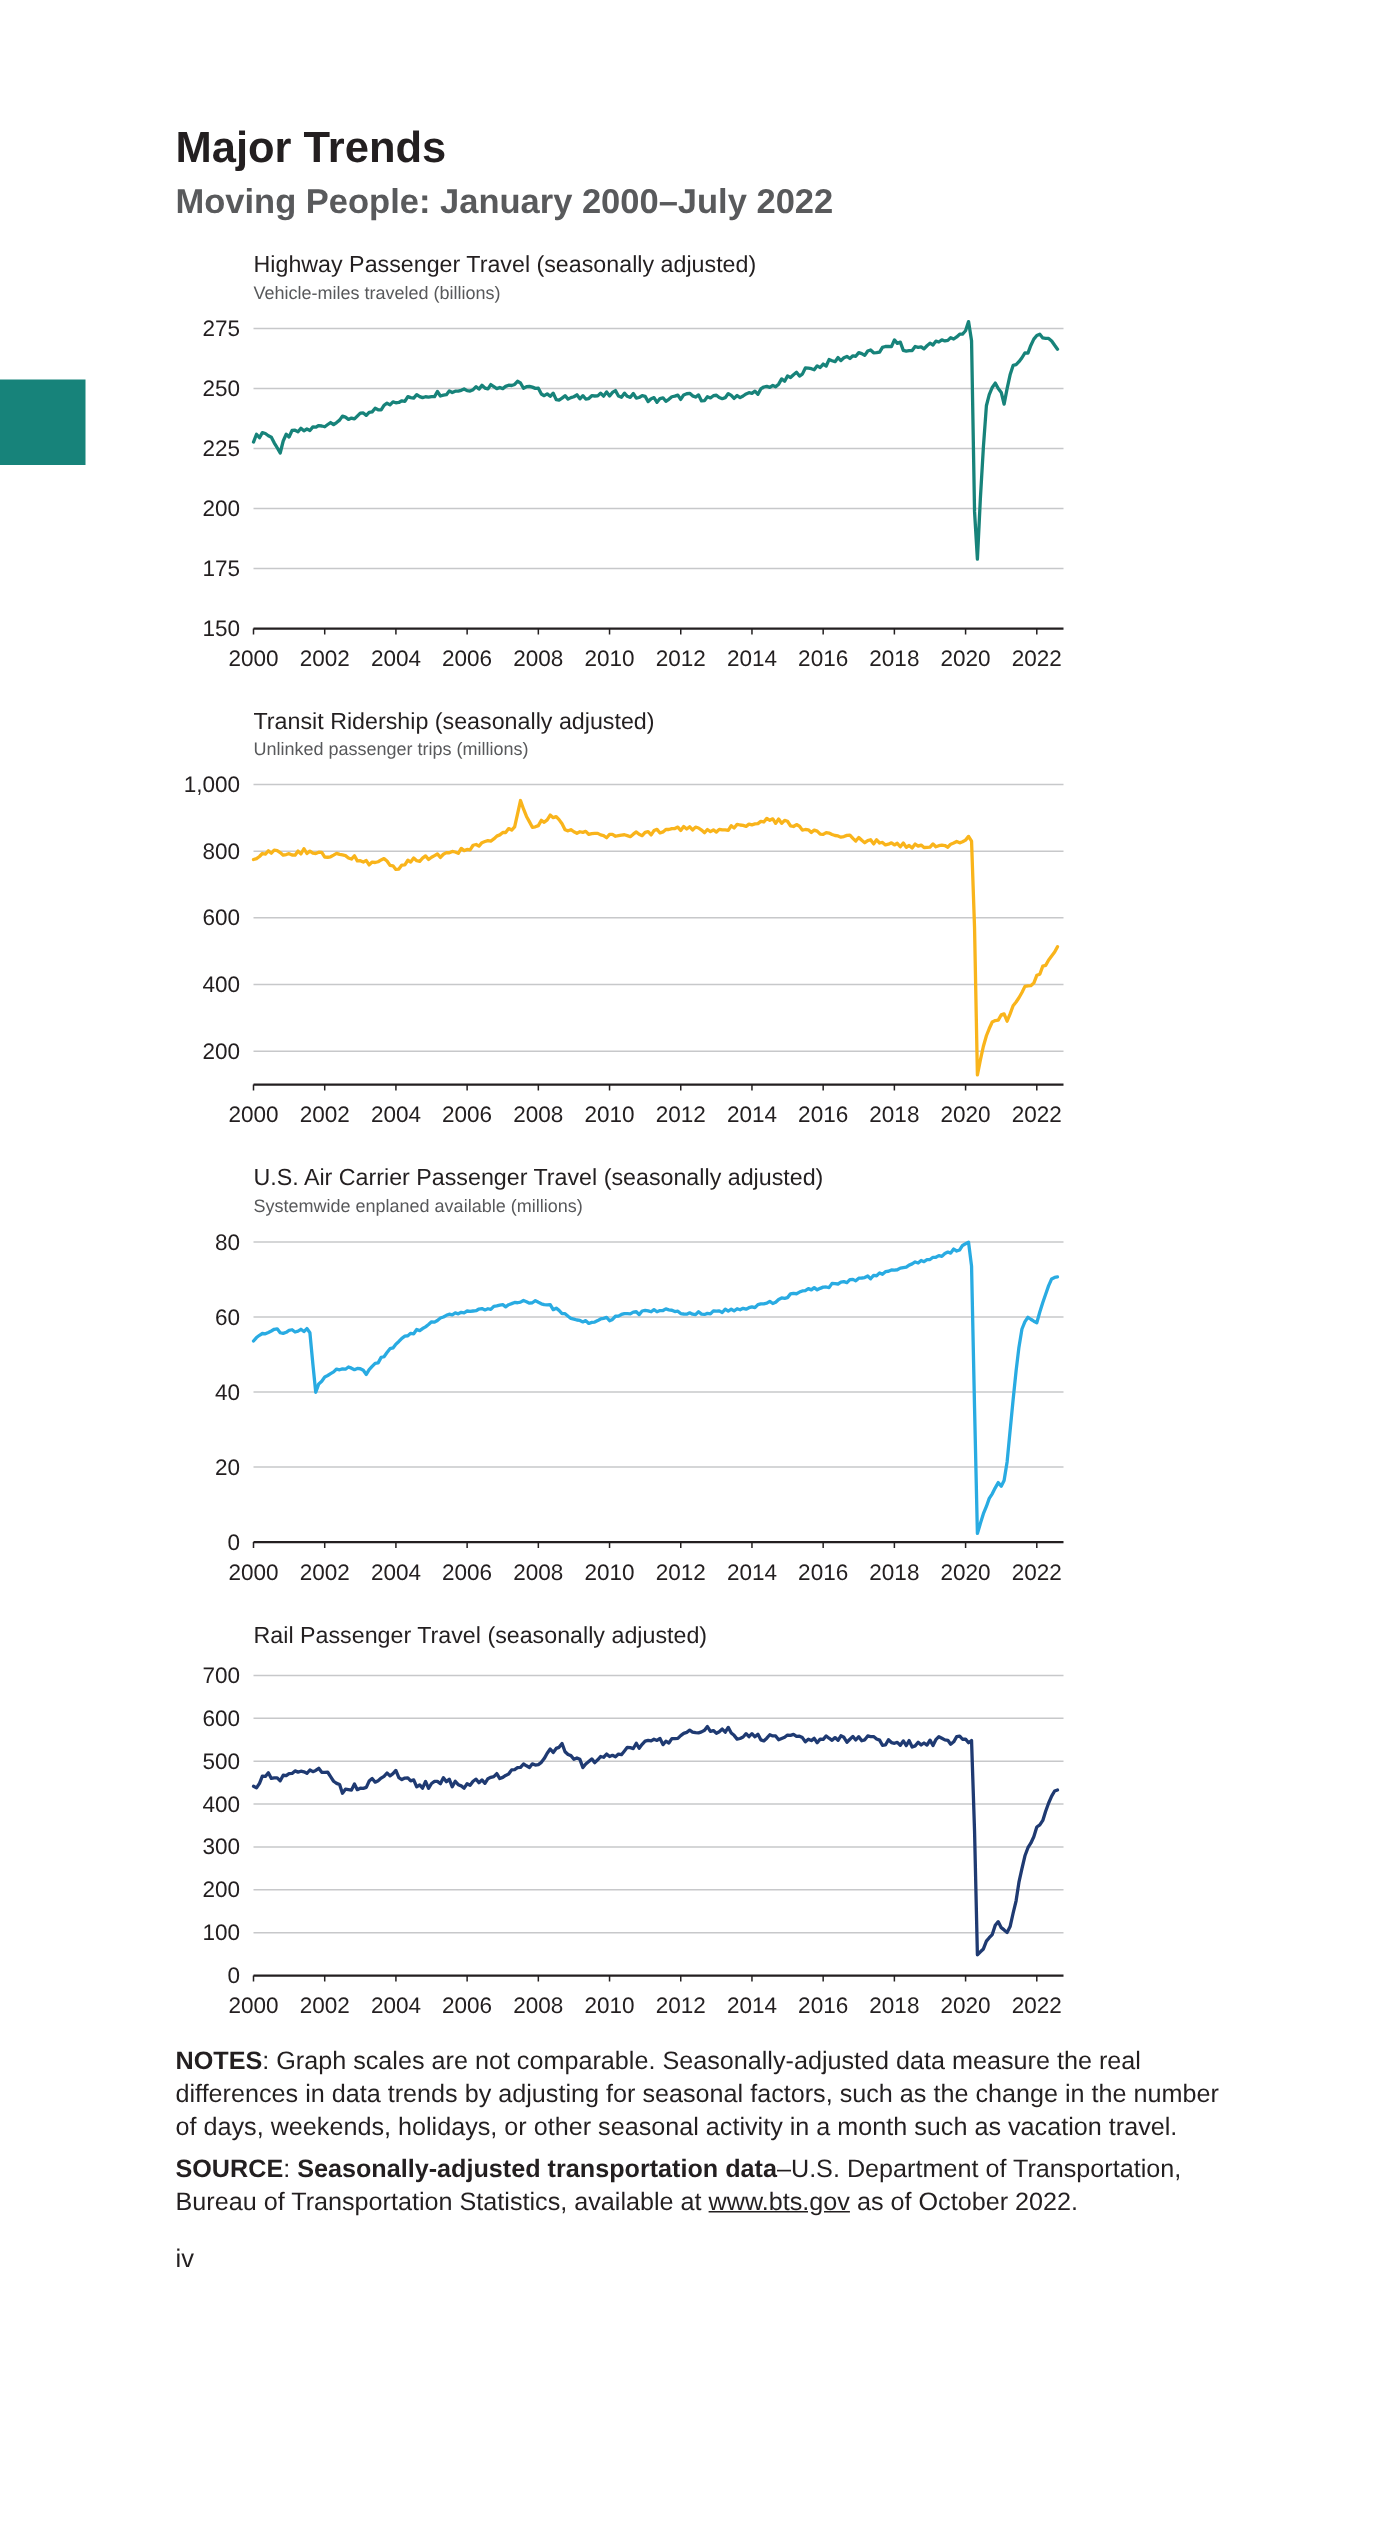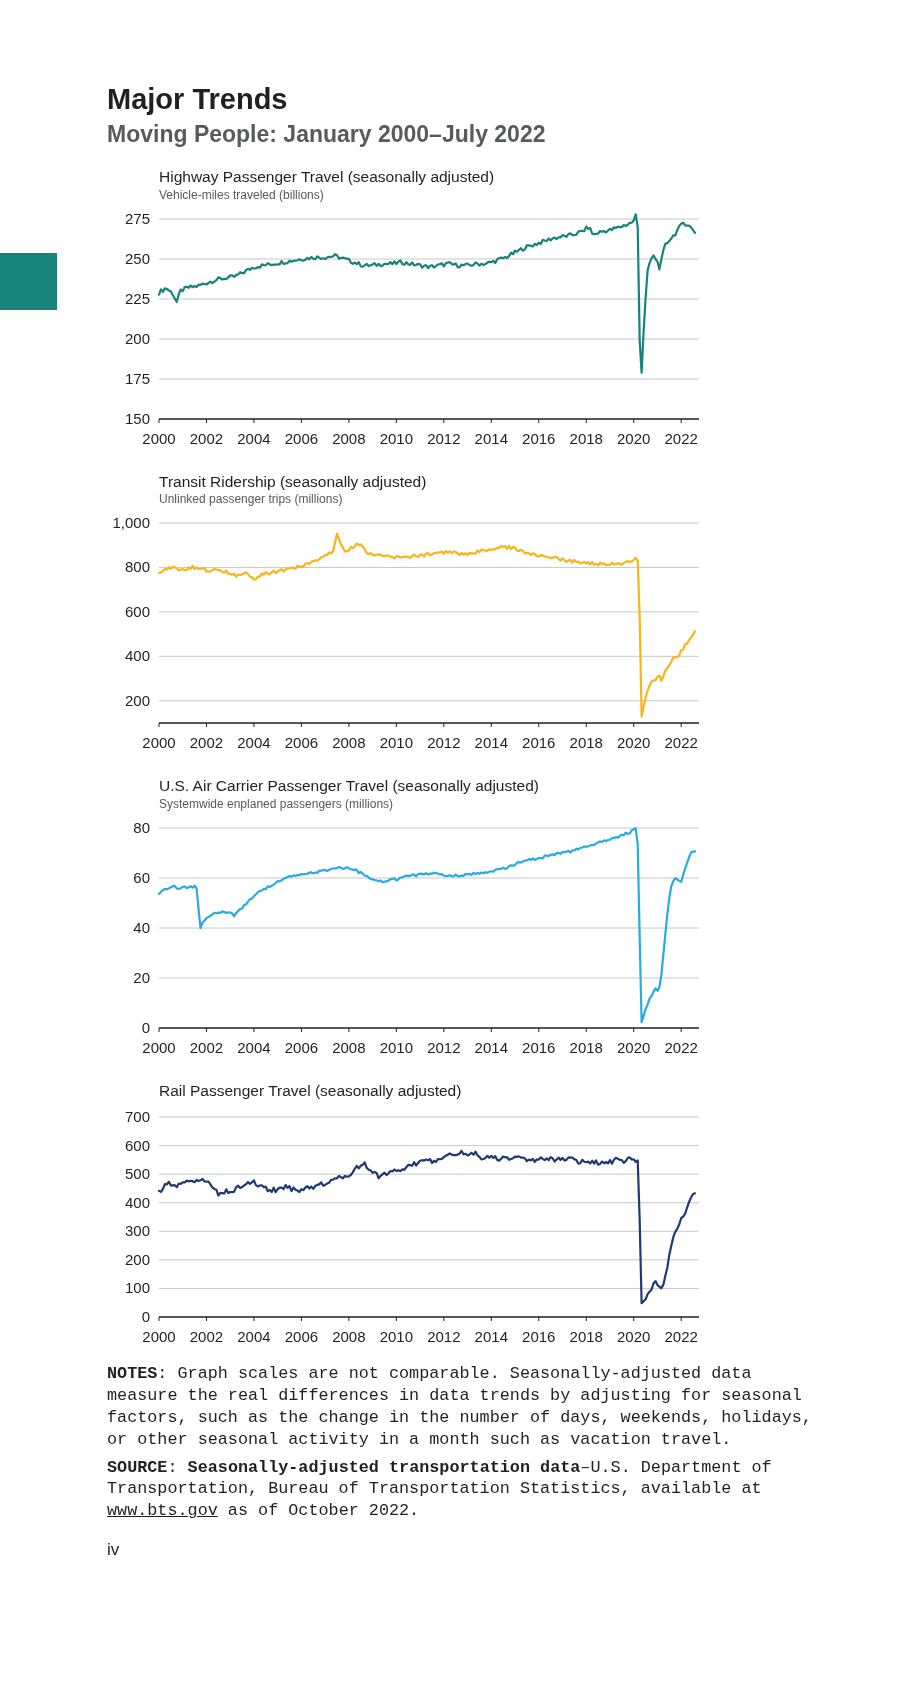--- a/index.html
+++ b/index.html
@@ -1,27 +1,27 @@
 <!DOCTYPE html>
 <html><head>
 <meta charset="utf-8">
 <style>
   * { box-sizing: border-box; }
   html, body { margin: 0; padding: 0; background: #ffffff; }
   body { font-family: "Liberation Sans", sans-serif; color: #231f20; }
   .page { position: relative; width: 921px; height: 1683px; background: #ffffff; overflow: hidden; }
   .side-tab { position: absolute; left: 0; top: 253px; width: 57px; height: 57px; }
-  .content { position: absolute; left: 107px; top: 84px; width: 708px; }
+  .content { position: absolute; left: 117px; top: 84px; width: 708px; }
   h1.page-title { margin: 0; font-size: 29px; line-height: 1.1; font-weight: 700; }
   .page-subtitle { margin-top: 5px; font-size: 23px; line-height: 1.2; color: #595a5c; font-weight: 700; }
   section.chart { margin-top: 19px; }
   .chart-title { margin-left: 52px; font-size: 15.5px; font-weight: 400; line-height: 1.32; }
   .chart-subtitle { margin-left: 52px; font-size: 12px; color: #58595b; line-height: 1.25; }
   svg.plot { display: block; }
-  p.notes, p.source { margin: 0; width: 708px; font-size: 16.8px; line-height: 1.3; font-family: Liberation Mono, monospace; }
+  p.notes, p.source { margin: 0; width: 708px; font-size: 16.8px; line-height: 1.3; }
   p.notes { margin-top: 12px; }
   p.source { margin-top: 6px; }
   p.source a { color: #231f20; text-decoration: underline; cursor: pointer; }
   .page-number { margin-top: 18px; text-align: left; font-size: 17px; }
 </style>
 </head>
 <body>
 
 <div class="page">
 
@@ -114,21 +114,21 @@
           <line x1="526.7252747252747" y1="216" x2="526.7252747252747" y2="220" stroke="#231f20" stroke-width="1"></line>
           <text x="526.7252747252747" y="241" text-anchor="middle" font-size="15" fill="#231f20" font-family="Liberation Sans, sans-serif">2020</text>
           <line x1="574.1978021978022" y1="216" x2="574.1978021978022" y2="220" stroke="#231f20" stroke-width="1"></line>
           <text x="574.1978021978022" y="241" text-anchor="middle" font-size="15" fill="#231f20" font-family="Liberation Sans, sans-serif">2022</text>
           <polyline points="52.0,66.0 54.0,65.4 56.0,64.0 57.9,62.0 59.9,62.4 61.9,60.2 63.9,61.8 65.8,59.8 67.8,60.1 69.8,61.4 71.8,63.1 73.8,62.7 75.7,62.1 77.7,63.0 79.7,63.1 81.7,60.4 83.6,62.3 85.6,58.8 87.6,62.0 89.6,60.4 91.6,61.8 93.5,62.0 95.5,61.1 97.5,61.3 99.5,64.4 101.5,64.5 103.4,64.2 105.4,63.1 107.4,61.9 109.4,62.6 111.3,62.9 113.3,63.4 115.3,65.0 117.3,65.7 119.3,63.5 121.2,66.9 123.2,66.8 125.2,67.7 127.2,66.7 129.1,69.6 131.1,67.7 133.1,68.0 135.1,67.5 137.1,66.3 139.0,65.4 141.0,67.0 143.0,69.9 145.0,70.2 146.9,72.6 148.9,72.4 150.9,69.7 152.9,69.6 154.9,66.5 156.8,67.7 158.8,65.0 160.8,66.8 162.8,67.2 164.7,65.1 166.7,63.6 168.7,66.0 170.7,64.5 172.7,63.4 174.6,62.3 176.6,64.6 178.6,62.5 180.6,61.4 182.5,61.5 184.5,60.6 186.5,61.0 188.5,61.9 190.5,58.6 192.4,60.1 194.4,59.3 196.4,59.6 198.4,56.5 200.4,56.0 202.3,57.1 204.3,54.8 206.3,54.0 208.3,53.4 210.2,53.7 212.2,52.3 214.2,50.4 216.2,49.6 218.2,48.0 220.1,48.0 222.1,45.4 224.1,46.4 226.1,44.2 228.0,35.7 230.0,26.7 232.0,32.3 234.0,37.3 236.0,40.9 237.9,44.5 239.9,44.2 241.9,43.4 243.9,39.9 245.8,41.2 247.8,39.6 249.8,36.4 251.8,38.1 253.8,37.4 255.7,39.4 257.7,42.2 259.7,46.2 261.7,46.9 263.6,46.1 265.6,47.5 267.6,48.5 269.6,47.5 271.6,47.9 273.5,47.2 275.5,49.3 277.5,48.8 279.5,48.6 281.5,48.6 283.4,49.6 285.4,50.1 287.4,51.5 289.4,49.2 291.3,49.3 293.3,50.5 295.3,50.1 297.3,49.7 299.3,49.5 301.2,50.1 303.2,50.8 305.2,49.1 307.2,47.6 309.1,49.2 311.1,50.1 313.1,47.9 315.1,47.4 317.1,49.6 319.0,46.7 321.0,45.9 323.0,48.3 325.0,47.6 326.9,46.0 328.9,46.0 330.9,45.4 332.9,45.4 334.9,44.4 336.8,46.7 338.8,44.0 340.8,45.7 342.8,44.2 344.7,46.3 346.7,44.4 348.7,45.0 350.7,46.4 352.7,48.1 354.6,46.0 356.6,47.4 358.6,46.3 360.6,47.7 362.5,45.9 364.5,46.3 366.5,46.3 368.5,46.6 370.5,43.5 372.4,45.0 374.4,42.6 376.4,43.0 378.4,43.3 380.4,43.9 382.3,42.4 384.3,42.9 386.3,42.3 388.3,42.1 390.2,40.6 392.2,41.0 394.2,38.6 396.2,39.9 398.2,38.9 400.1,41.9 402.1,39.0 404.1,41.9 406.1,39.9 408.0,40.5 410.0,43.6 412.0,44.0 414.0,42.7 416.0,43.8 417.9,46.4 419.9,46.0 421.9,46.2 423.9,48.0 425.8,46.4 427.8,47.1 429.8,49.1 431.8,49.3 433.8,48.1 435.7,48.4 437.7,49.3 439.7,50.0 441.7,50.3 443.6,51.1 445.6,50.7 447.6,49.9 449.6,49.8 451.6,51.9 453.5,53.7 455.5,51.3 457.5,53.2 459.5,54.8 461.5,53.4 463.4,52.8 465.4,55.6 467.4,52.9 469.4,55.0 471.3,54.6 473.3,56.3 475.3,55.8 477.3,54.9 479.3,56.3 481.2,55.2 483.2,57.5 485.2,55.0 487.2,57.9 489.1,56.6 491.1,58.3 493.1,55.7 495.1,57.1 497.1,56.4 499.0,58.0 501.0,57.9 503.0,57.8 505.0,55.6 506.9,57.5 508.9,56.8 510.9,56.4 512.9,56.7 514.9,57.8 516.8,55.8 518.8,55.0 520.8,54.0 522.8,54.9 524.7,54.2 526.7,53.1 528.7,50.6 530.7,53.7 532.7,111.6 534.6,209.6 536.6,199.6 538.6,190.5 540.6,183.5 542.5,178.7 544.5,174.3 546.5,173.4 548.5,173.1 550.5,169.6 552.4,168.9 554.4,173.8 556.4,168.9 558.4,163.5 560.4,161.0 562.3,158.2 564.3,154.7 566.3,150.6 568.3,150.2 570.2,150.1 572.2,148.4 574.2,143.2 576.2,142.5 578.2,137.1 580.1,136.6 582.1,133.0 584.1,130.4 586.1,127.7 588.0,124.1" fill="none" stroke="#f9b41b" stroke-width="2.2" stroke-linejoin="round" stroke-linecap="round"></polyline>
         </svg>
     </section>
 
     <section class="chart">
       <div class="chart-title">U.S. Air Carrier Passenger Travel (seasonally adjusted)</div>
-      <div class="chart-subtitle">Systemwide enplaned passengers (millions)</div>
+      <div class="chart-subtitle">Systemwide enplaned available (millions)</div>
       <svg class="plot" width="600" height="250" viewBox="0 0 600 250">
           <text x="43" y="221" text-anchor="end" font-size="15" fill="#231f20" font-family="Liberation Sans, sans-serif">0</text>
           <line x1="52" y1="166" x2="592" y2="166" stroke="#c7c8ca" stroke-width="1"></line>
           <text x="43" y="171" text-anchor="end" font-size="15" fill="#231f20" font-family="Liberation Sans, sans-serif">20</text>
           <line x1="52" y1="116" x2="592" y2="116" stroke="#c7c8ca" stroke-width="1"></line>
           <text x="43" y="121" text-anchor="end" font-size="15" fill="#231f20" font-family="Liberation Sans, sans-serif">40</text>
           <line x1="52" y1="66" x2="592" y2="66" stroke="#c7c8ca" stroke-width="1"></line>
           <text x="43" y="71" text-anchor="end" font-size="15" fill="#231f20" font-family="Liberation Sans, sans-serif">60</text>
           <line x1="52" y1="16" x2="592" y2="16" stroke="#c7c8ca" stroke-width="1"></line>
           <text x="43" y="21" text-anchor="end" font-size="15" fill="#231f20" font-family="Liberation Sans, sans-serif">80</text>

